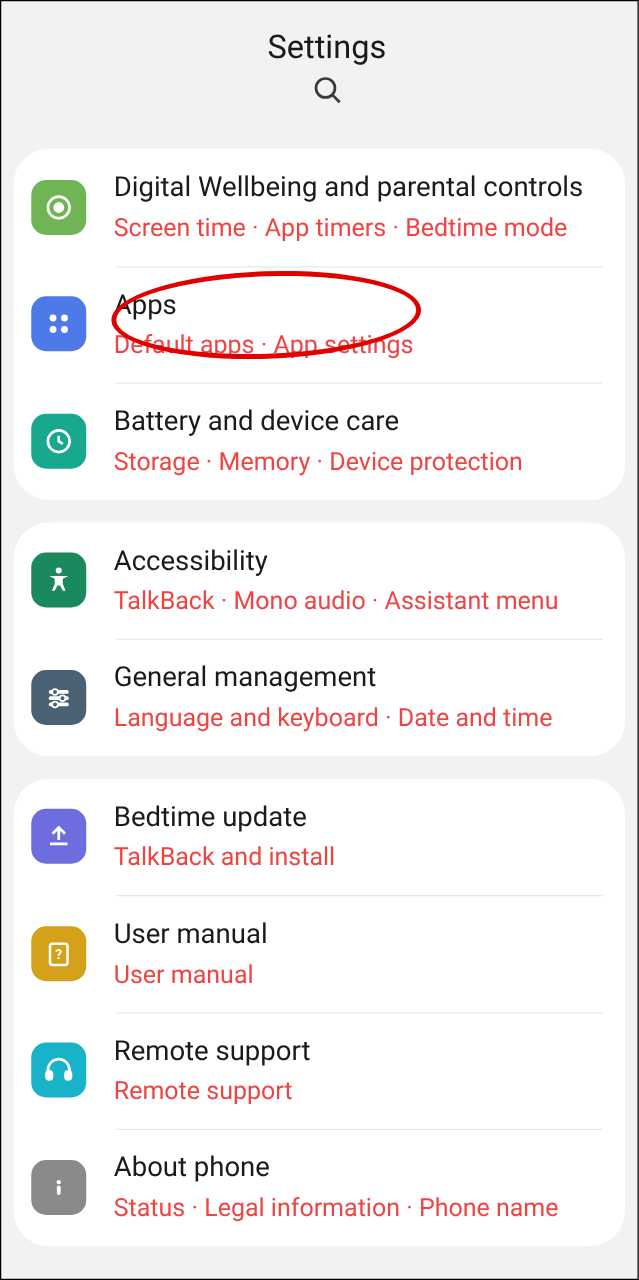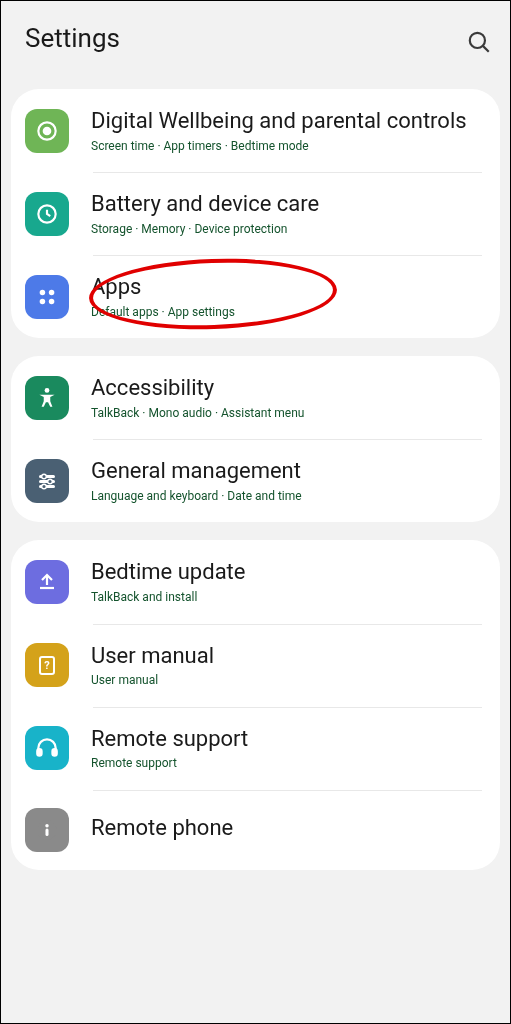--- a/index.html
+++ b/index.html
@@ -6,23 +6,24 @@
     body {
       width: 511px;
       height: 1024px;
       background: #f2f2f2;
       font-family: -apple-system, BlinkMacSystemFont, "Segoe UI", Roboto, sans-serif;
       border: 1px solid #000;
       overflow: hidden;
     }
     .header {
       display: flex;
-      align-items: flex-start;
+      align-items: center;
       justify-content: space-between;
       padding: 22px 12px 28px 24px;
+      flex-direction: column;
     }
     .header-title {
       font-size: 26px;
       font-weight: 400;
       color: #1a1a1a;
     }
     .search-icon-wrap {
       padding: 6px;
     }
     .group {
@@ -60,22 +61,22 @@
       flex: 1;
       min-width: 0;
     }
     .item-title {
       font-size: 22px;
       color: #1a1a1a;
       line-height: 1.25;
       margin-bottom: 4px;
     }
     .item-sub {
-      font-size: 12px;
-      color: #14532d;
+      font-size: 20px;
+      color: #ef4444;
       line-height: 1.3;
     }
     .highlight-oval {
       position: absolute;
       border: 4px solid #e00000;
       border-radius: 50%;
       pointer-events: none;
       left: 78px;
       top: 4px;
       width: 248px;
@@ -106,46 +107,46 @@
         <circle cx="12" cy="12" r="3" fill="#fff"></circle>
       </svg>
     </div>
     <div class="text-col">
       <div class="item-title">Digital Wellbeing and parental controls</div>
       <div class="item-sub">Screen time  ·  App timers  ·  Bedtime mode</div>
     </div>
   </div>
 
   <div class="item">
-    <div class="icon-box" style="background: rgb(24, 168, 142);">
-      <svg width="26" height="26" viewBox="0 0 24 24" fill="none" stroke="#fff" stroke-width="2">
-        <circle cx="12" cy="12" r="8"></circle>
-        <path d="M12 8 v4 l3 2"></path>
-      </svg>
-    </div>
-    <div class="text-col">
-      <div class="item-title">Battery and device care</div>
-      <div class="item-sub">Storage  ·  Memory  ·  Device protection</div>
-    </div>
-  </div>
-
-  <div class="item">
     <div class="icon-box" style="background: rgb(77, 122, 232);">
       <svg width="22" height="22" viewBox="0 0 24 24" fill="#fff">
         <circle cx="7" cy="7" r="3"></circle>
         <circle cx="17" cy="7" r="3"></circle>
         <circle cx="7" cy="17" r="3"></circle>
         <circle cx="17" cy="17" r="3"></circle>
       </svg>
     </div>
     <div class="text-col">
       <div class="item-title">Apps</div>
       <div class="item-sub">Default apps  ·  App settings</div>
     </div>
     <div class="highlight-oval"></div>
+  </div>
+
+  <div class="item">
+    <div class="icon-box" style="background: rgb(24, 168, 142);">
+      <svg width="26" height="26" viewBox="0 0 24 24" fill="none" stroke="#fff" stroke-width="2">
+        <circle cx="12" cy="12" r="8"></circle>
+        <path d="M12 8 v4 l3 2"></path>
+      </svg>
+    </div>
+    <div class="text-col">
+      <div class="item-title">Battery and device care</div>
+      <div class="item-sub">Storage  ·  Memory  ·  Device protection</div>
+    </div>
   </div>
 
 </div>
 
 <div class="group">
 
   <div class="item">
     <div class="icon-box" style="background: rgb(26, 138, 94);">
       <svg width="26" height="26" viewBox="0 0 24 24" fill="#fff">
         <circle cx="12" cy="5" r="2.2"></circle>
@@ -223,17 +224,18 @@
   <div class="item">
     <div class="icon-box" style="background: rgb(138, 138, 138);">
       <svg width="26" height="26" viewBox="0 0 24 24" fill="#fff">
         <circle cx="12" cy="12" r="10" fill="none" stroke="#fff" stroke-width="0"></circle>
         <circle cx="12" cy="12" r="9" fill="#8a8a8a"></circle>
         <circle cx="12" cy="8" r="1.6" fill="#fff"></circle>
         <rect x="10.6" y="10.5" width="2.8" height="7" rx="1.4" fill="#fff"></rect>
       </svg>
     </div>
     <div class="text-col">
-      <div class="item-title">Remote phone</div>
+      <div class="item-title">About phone</div>
+      <div class="item-sub">Status  ·  Legal information  ·  Phone name</div>
     </div>
   </div>
 
 </div>
 
 </body></html>

